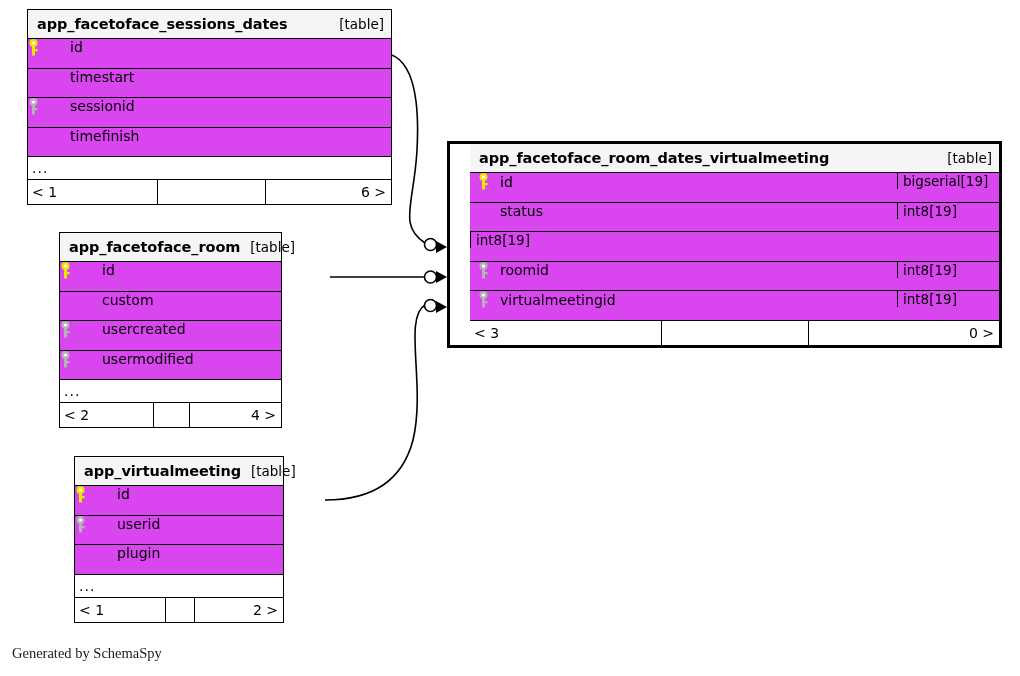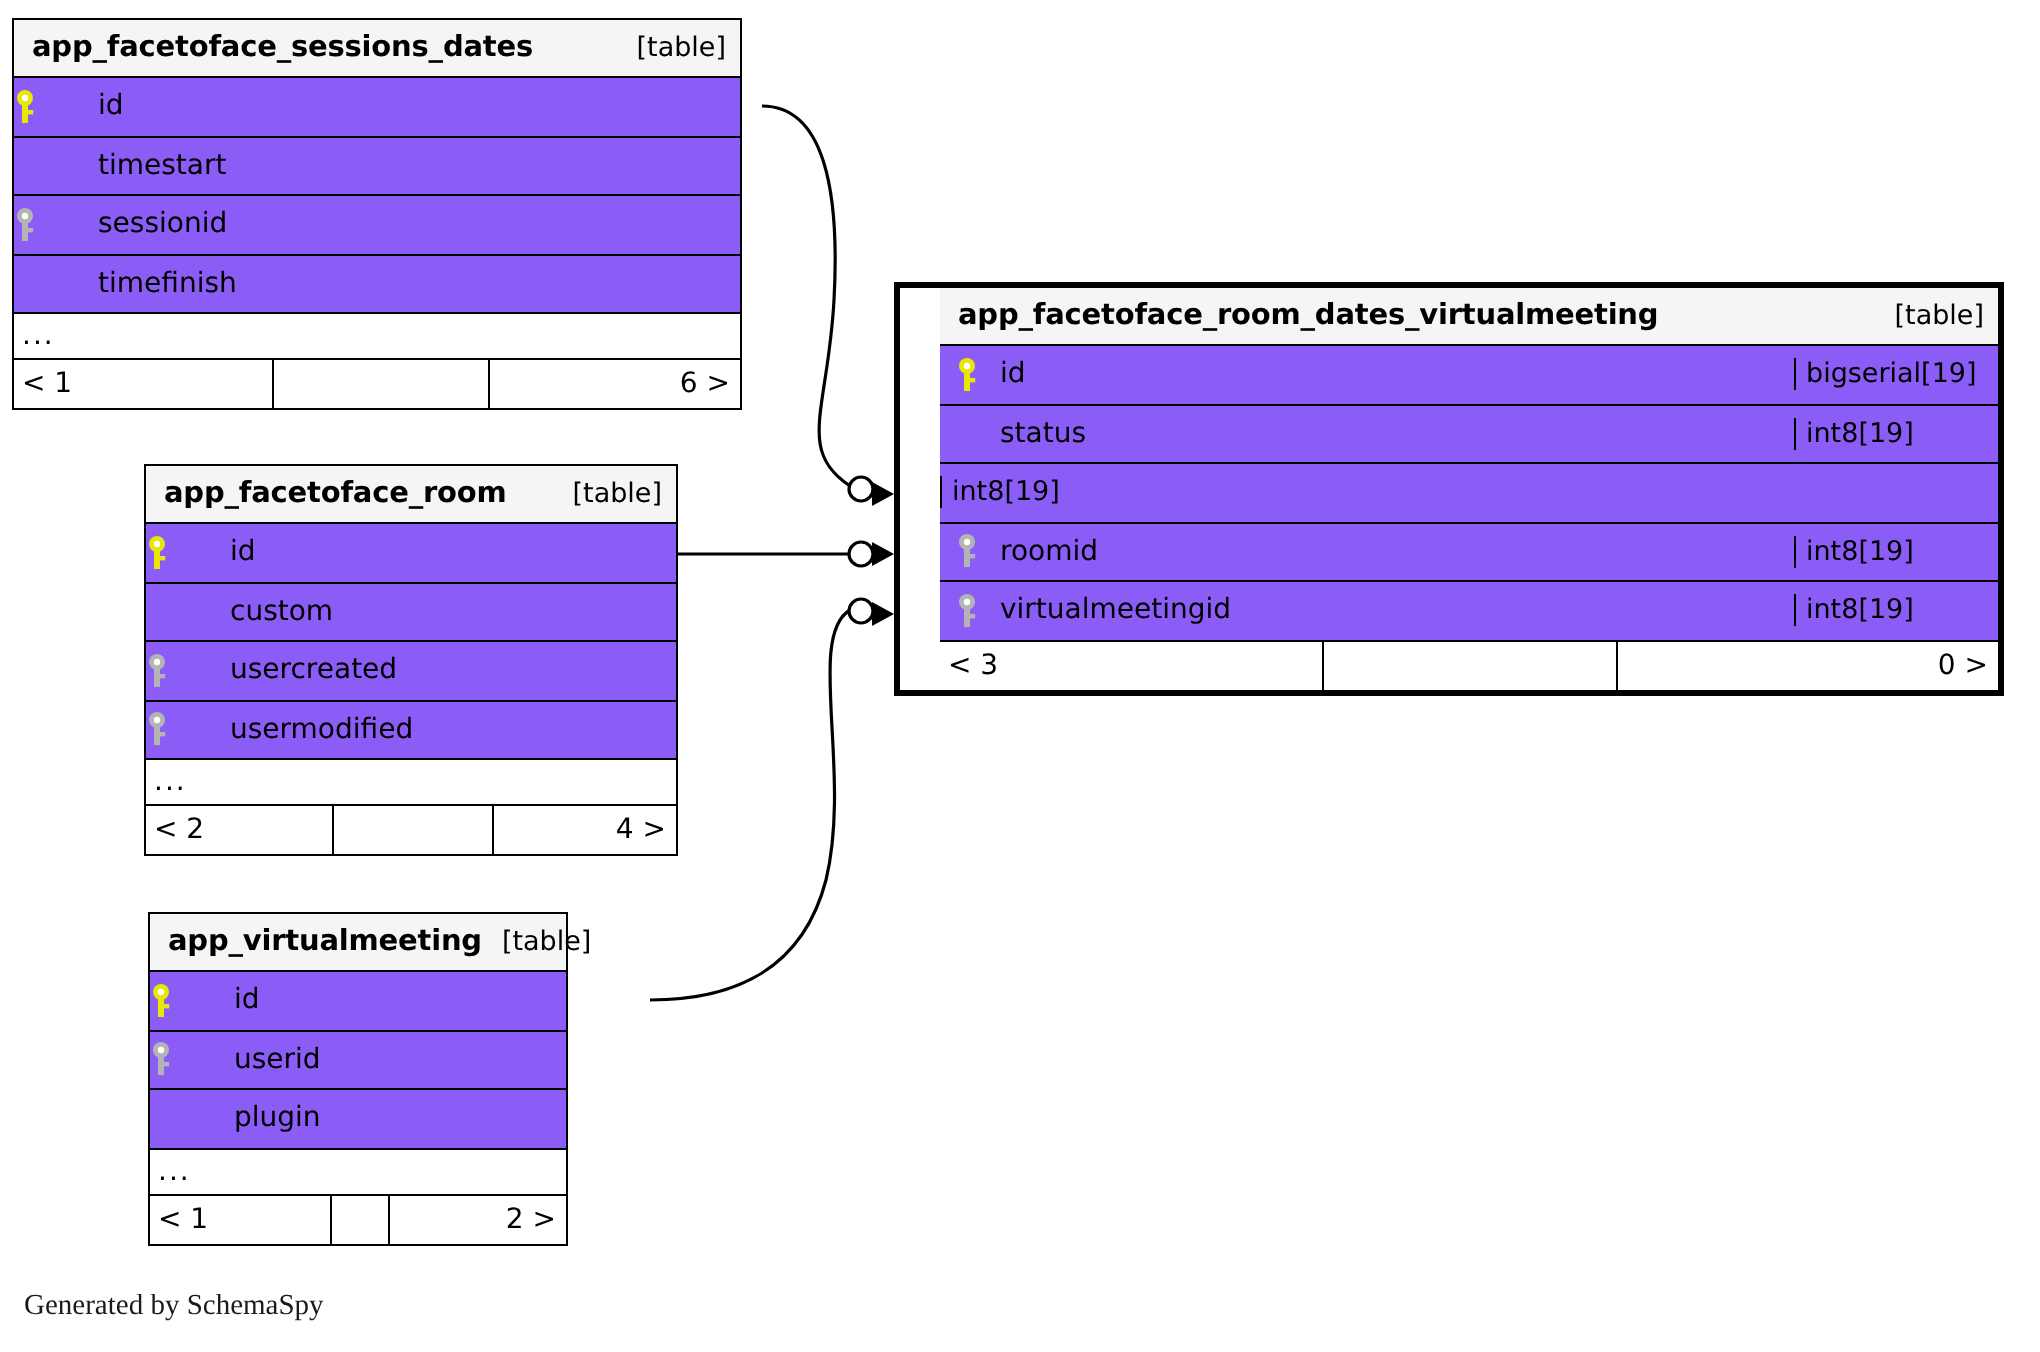--- a/index.html
+++ b/index.html
@@ -62,25 +62,25 @@
   }
   .tbl-kind {
     font-size: 13.5px;
     color: #000000;
     white-space: nowrap;
     padding-left: 10px;
   }
 
   .tbl-row {
     display: flex;
-    align-items: center;
+    align-items: flex-start;
     border-bottom: 1px solid #000000;
     box-sizing: border-box;
     height: 29.5px;
-    background: #8b5cf6;
+    background: #d946ef;
   }
   .tbl-row:last-of-type { }
 
   .cell-name {
     flex: 1 1 auto;
     display: flex;
     align-items: center;
     box-sizing: border-box;
     padding-left: 8px;
     min-width: 0;
@@ -177,21 +177,21 @@
 
     <path d="M 330,277 L 425,277" fill="none" stroke="#000000" stroke-width="1.6"></path>
     <circle cx="430.5" cy="277" r="6" fill="#ffffff" stroke="#000000" stroke-width="1.6"></circle>
     <path d="M 447,277 L 436,271 L 436,283 Z" fill="#000000"></path>
 
     <path d="M 325,500 C 360,500 400,490 413,440 C 426,386 403,318 425,305" fill="none" stroke="#000000" stroke-width="1.6"></path>
     <circle cx="430.5" cy="305.5" r="6" fill="#ffffff" stroke="#000000" stroke-width="1.6"></circle>
     <path d="M 447,307 L 436,301 L 436,313 Z" fill="#000000"></path>
   </svg>
 
-  <div class="table-box" style="left:6px; top:9px; width:365px;">
+  <div class="table-box" style="left:27px; top:9px; width:365px;">
     <div class="tbl-header">
       <span class="tbl-title">app_facetoface_sessions_dates</span>
       <span class="tbl-kind">[table]</span>
     </div>
 
     <div class="tbl-row">
       <span class="keyslot wide">
         <svg width="11" height="17" viewBox="0 0 11 17">
             <circle cx="5.5" cy="4" r="4" fill="#e8e800"></circle>
             <circle cx="5.5" cy="4" r="1.6" fill="#ffffff"></circle>
@@ -234,21 +234,21 @@
 
     <div class="ellipsis-row">...</div>
 
     <div class="footer-row">
       <span class="footer-cell footer-left" style="width:130px;">&lt; 1</span>
       <span class="footer-cell footer-mid"></span>
       <span class="footer-cell footer-right" style="width:125px;">6 &gt;</span>
     </div>
   </div>
 
-  <div class="table-box" style="left:72px; top:232px; width:267px;">
+  <div class="table-box" style="left:59px; top:232px; width:223px;">
     <div class="tbl-header">
       <span class="tbl-title">app_facetoface_room</span>
       <span class="tbl-kind">[table]</span>
     </div>
 
     <div class="tbl-row">
       <span class="keyslot wide">
         <svg width="11" height="17" viewBox="0 0 11 17">
             <circle cx="5.5" cy="4" r="4" fill="#e8e800"></circle>
             <circle cx="5.5" cy="4" r="1.6" fill="#ffffff"></circle>

